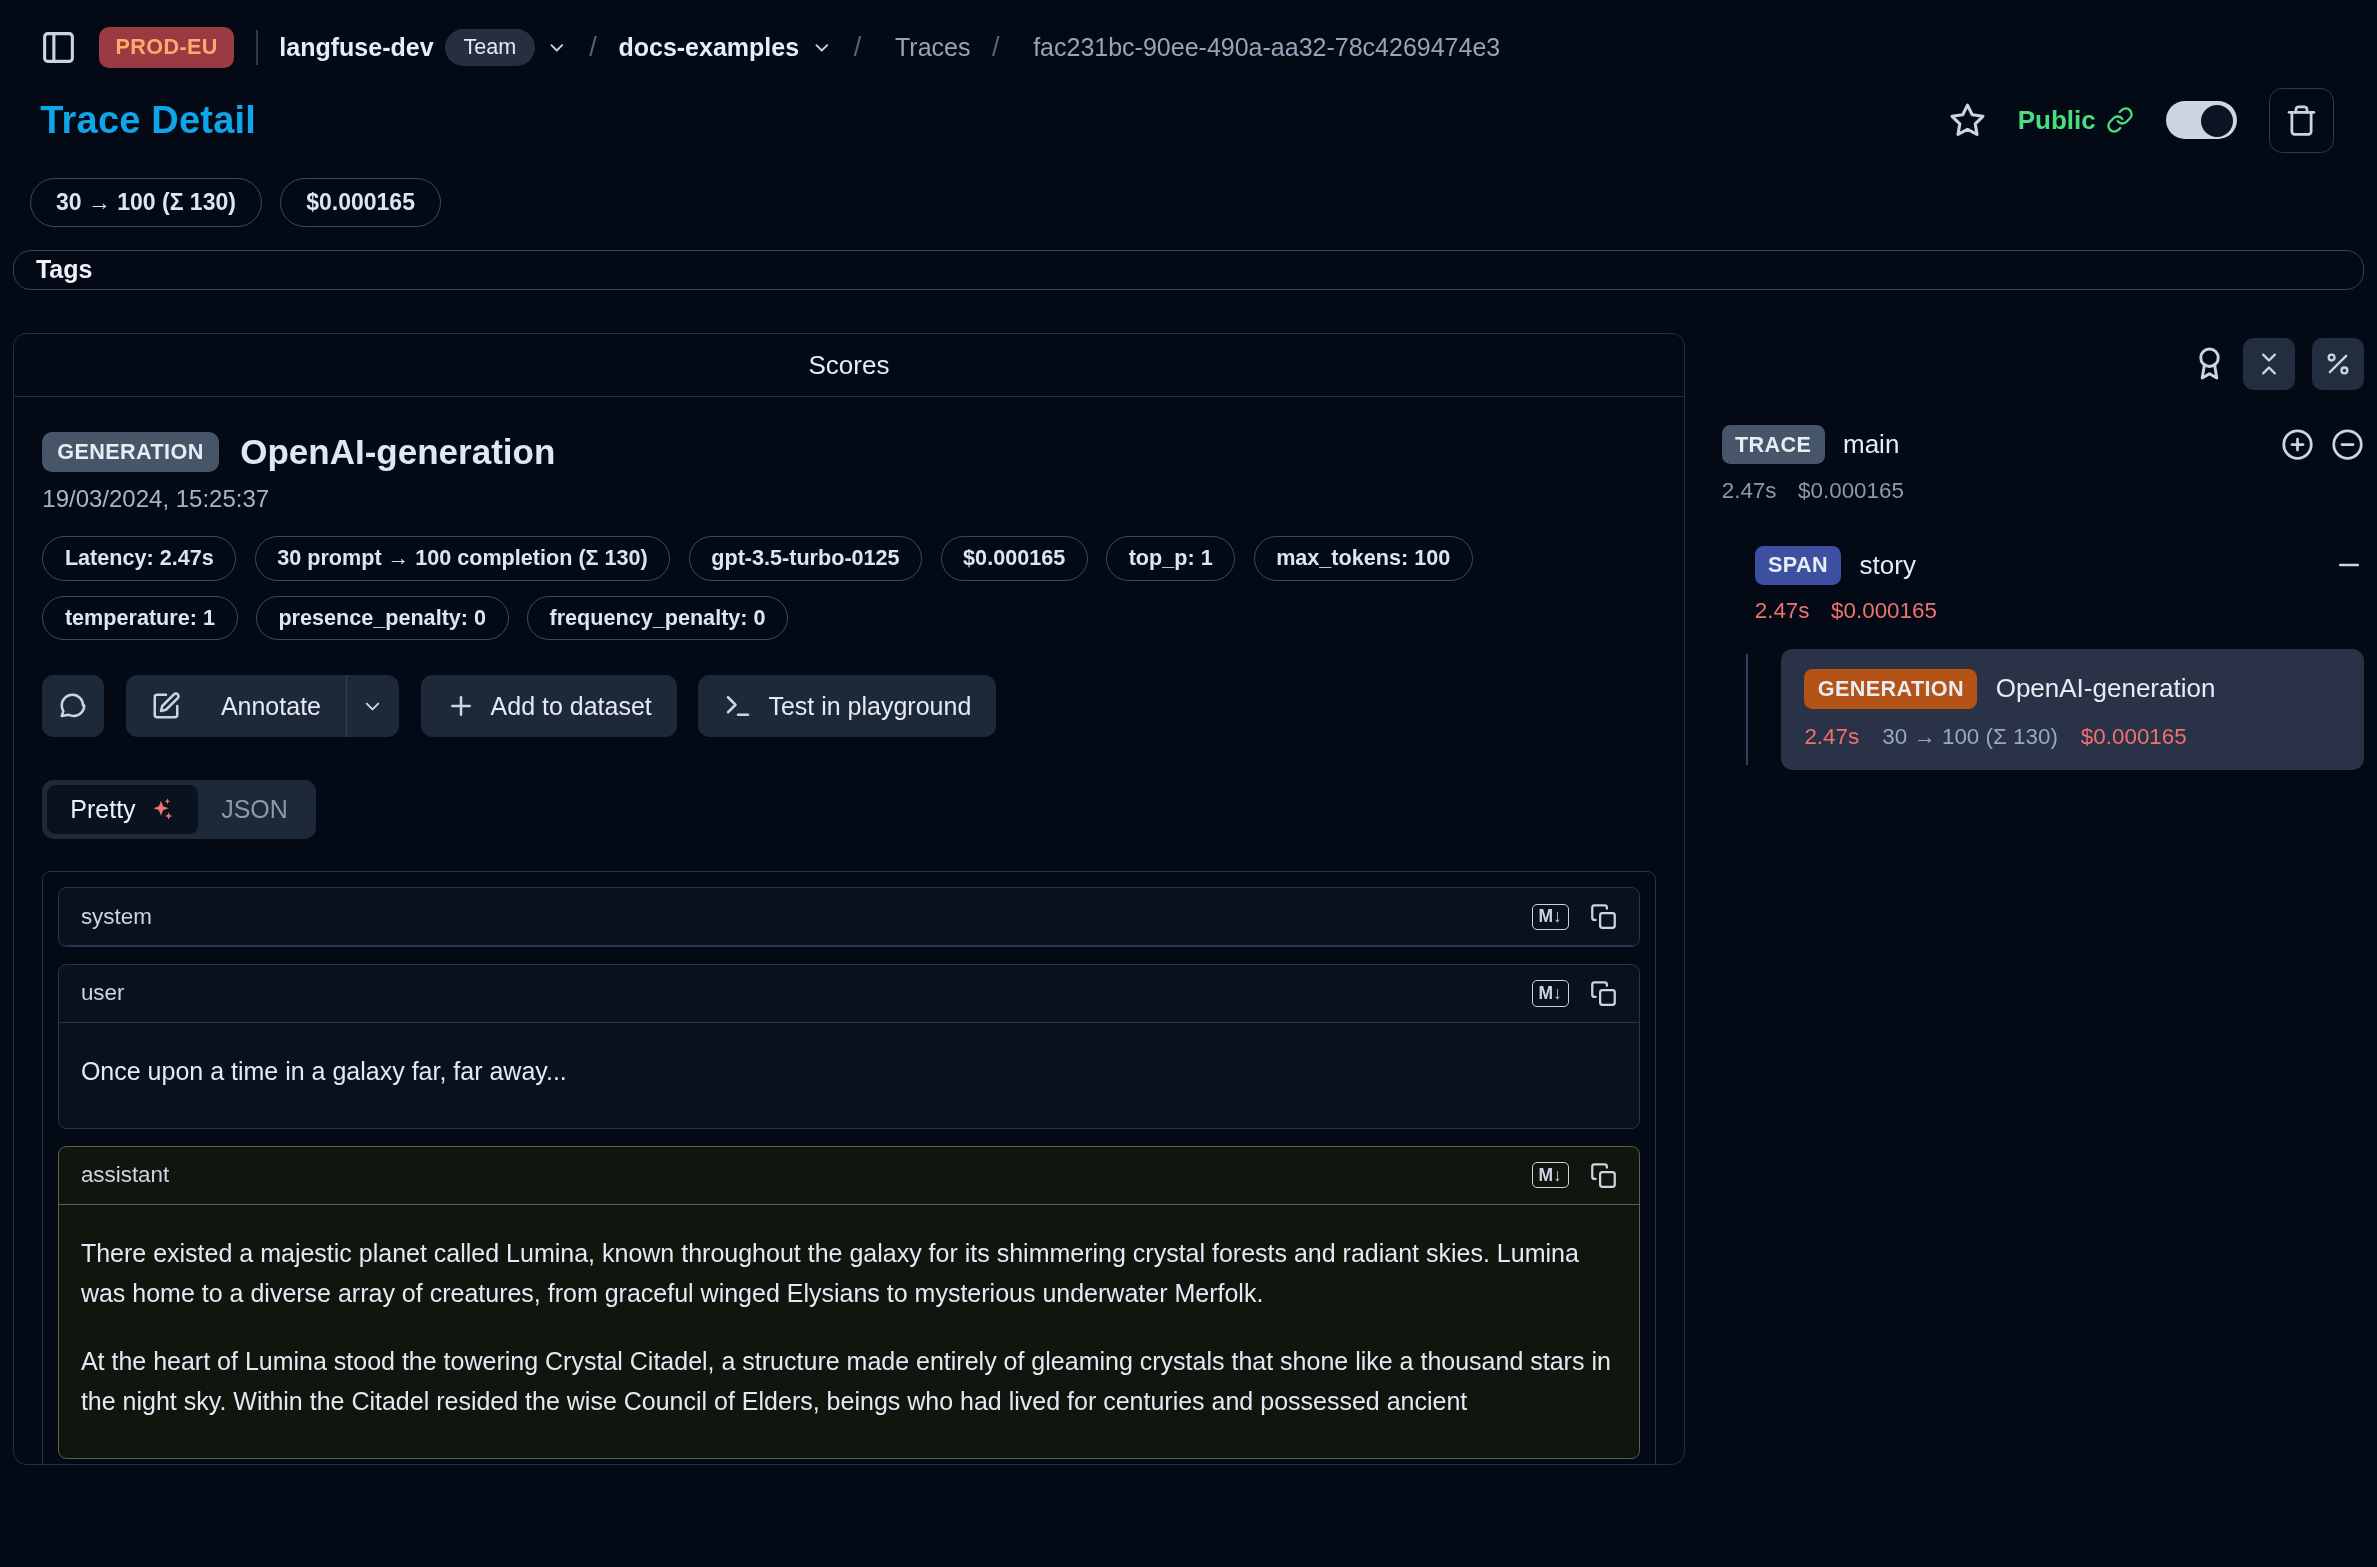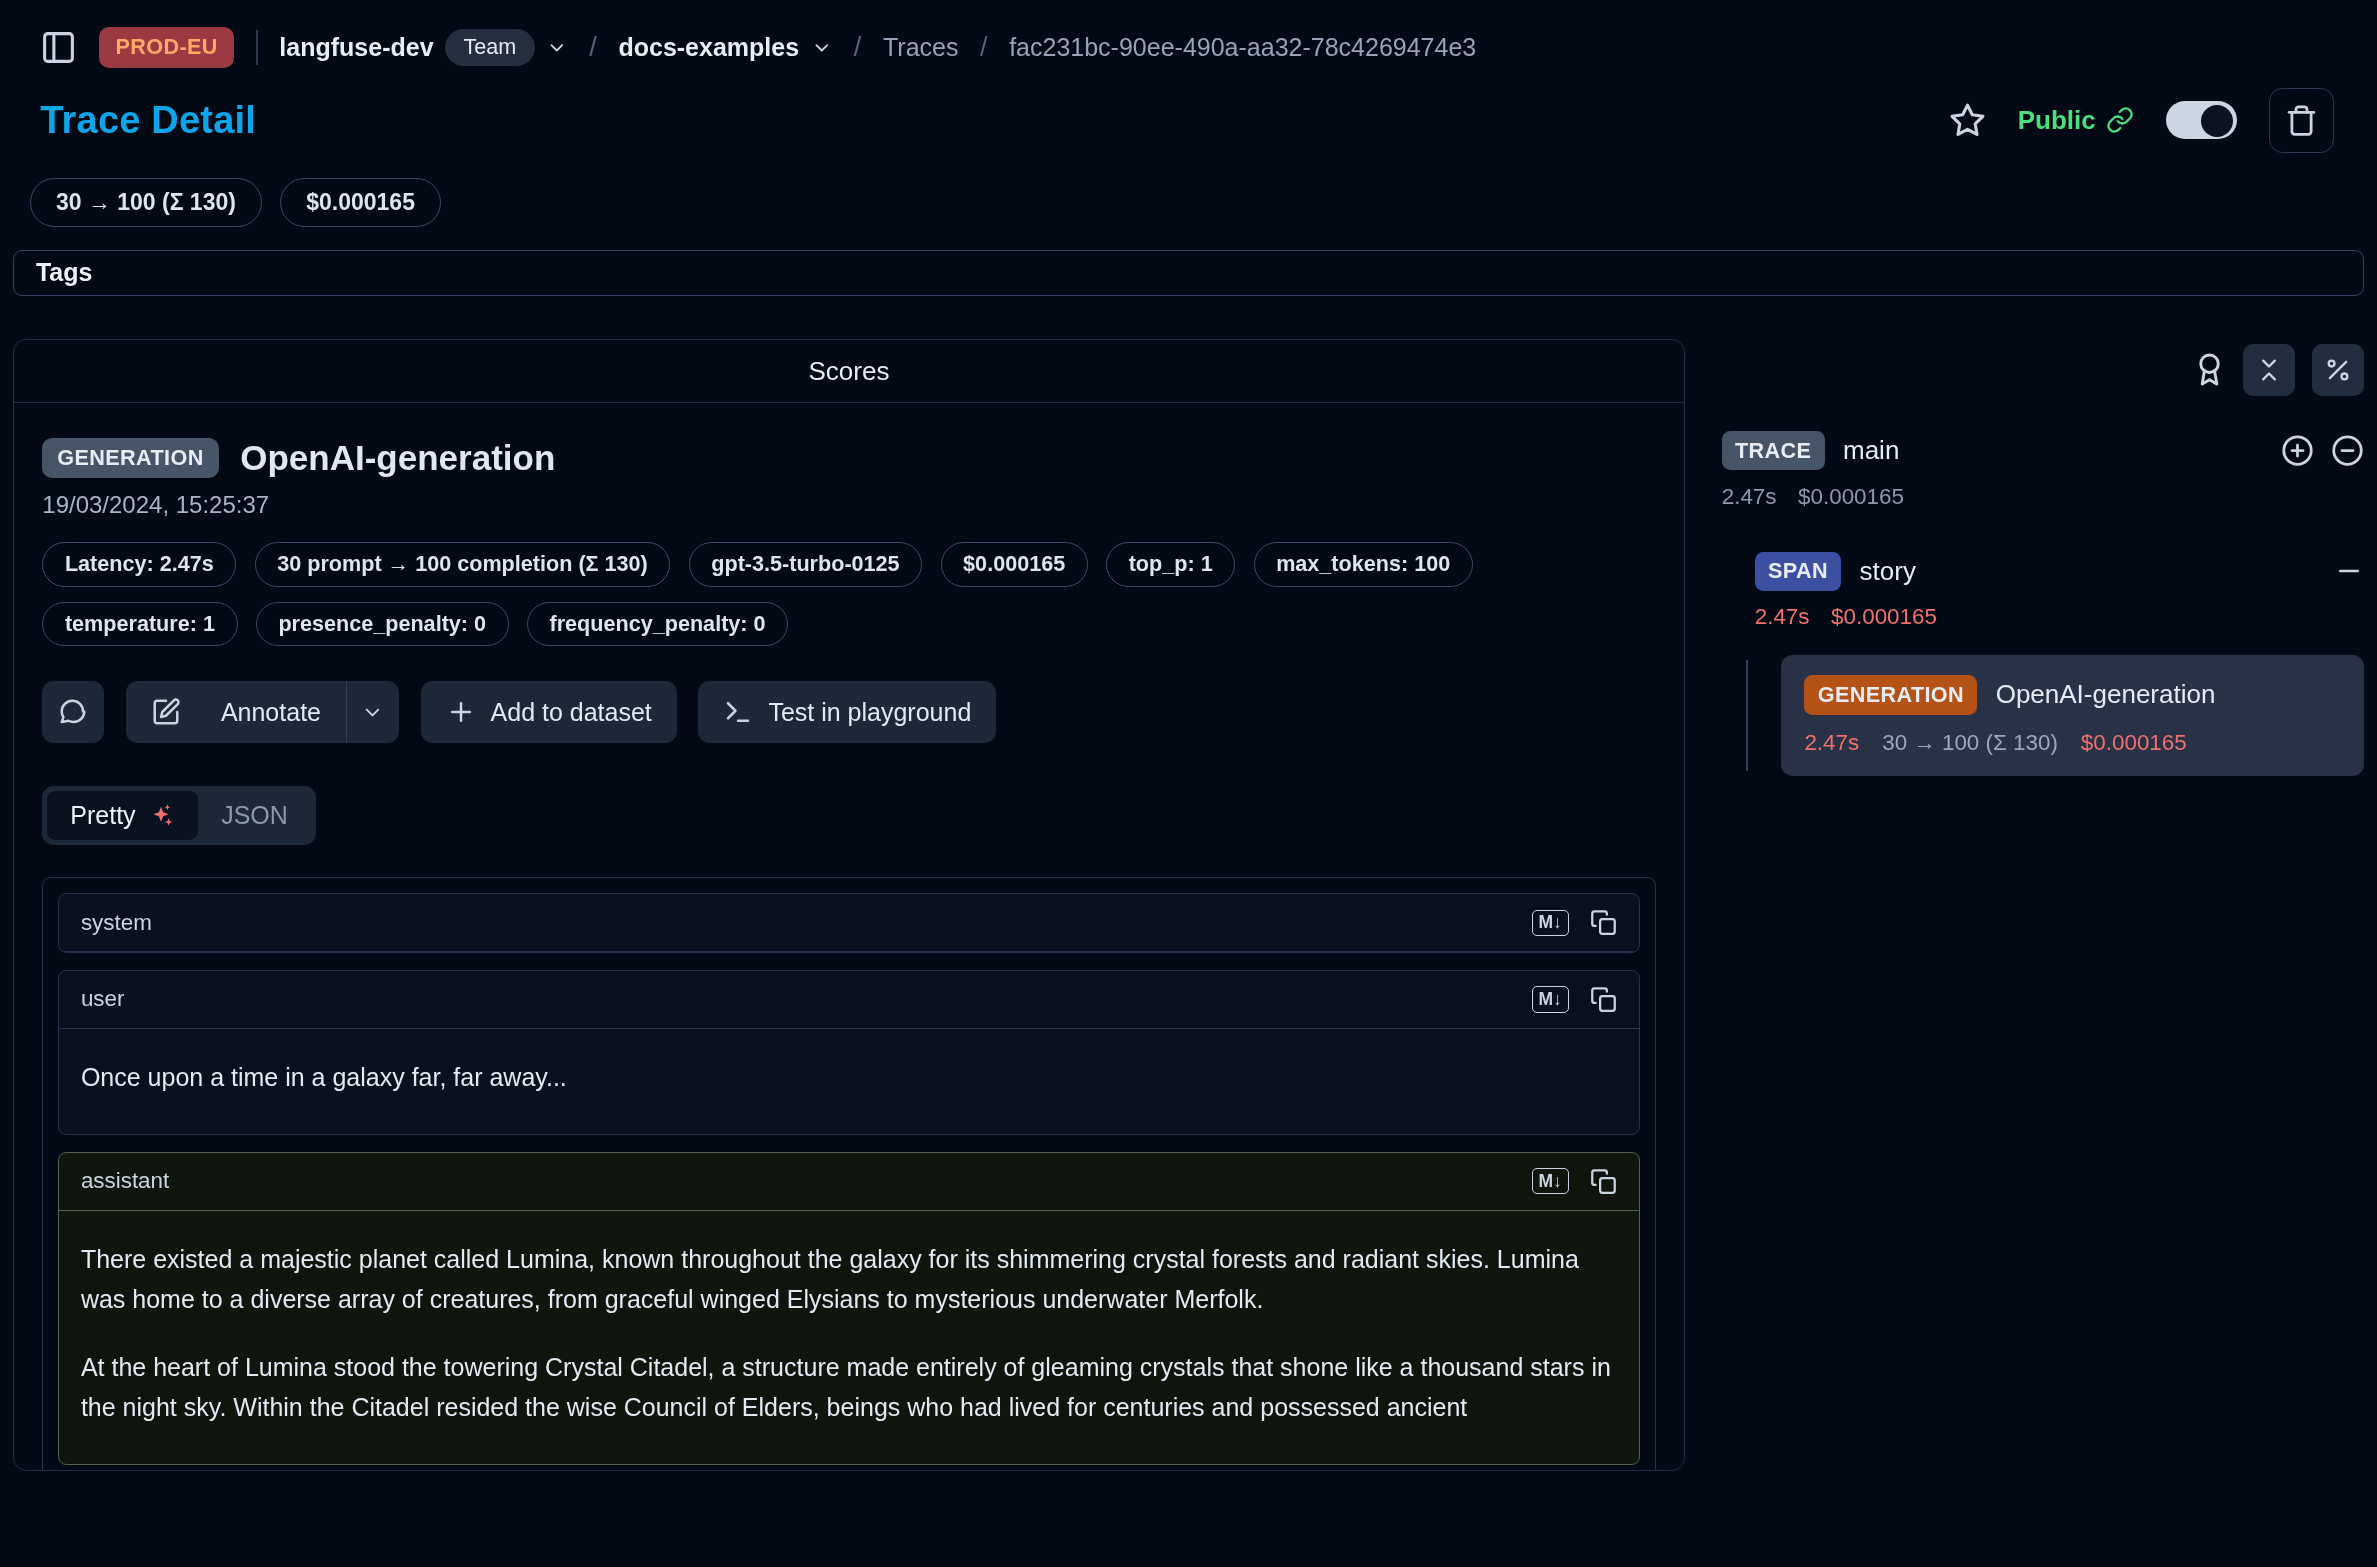--- a/index.html
+++ b/index.html
@@ -13,40 +13,40 @@
   svg { display:block; }
   .icon { stroke:#cbd5e1; stroke-width:2; fill:none; stroke-linecap:round; stroke-linejoin:round; }
 
   .page { padding:18.3px 13.3px 0 13.3px; }
 
   
   .breadcrumb { display:flex; align-items:center; gap:21.6px; padding-left:27px; height:58px; font-size:25px; }
   .env-badge { background:#9b3a42; color:#ffaa6b; font-weight:700; font-size:21.6px; padding:7.5px 16.6px; border-radius:10px; letter-spacing:0.4px; }
   .crumb-divider { width:1.7px; height:35px; background:#2c3a52; }
   .crumb-strong { color:#e8eef6; font-weight:600; }
-  .crumb-muted { color:#96a3b8; }
+  .crumb-muted { color:#96a3b8;margin-left:12px; }
   .team-pill { background:#262f3f; color:#e5eaf2; font-size:21.6px; padding:5.8px 18.3px; border-radius:830px; }
   .slash { color:#55657e; font-size:27px; }
   .crumb-group { display:flex; align-items:center; gap:11.6px; }
 
   
   .title-row { display:flex; align-items:center; justify-content:space-between; padding:11.6px 30px 0 27px; }
   h1 { font-size:38px; font-weight:700; color:#0ea5e9; letter-spacing:0.2px; }
   .title-actions { display:flex; align-items:center; gap:32px; }
   .public-group { display:flex; align-items:center; gap:10px; color:#4ade80; font-weight:700; font-size:26px; }
   .switch { width:71px; height:38px; background:#ccd6e3; border-radius:830px; position:relative; cursor:pointer; }
   .switch .knob { position:absolute; right:3.3px; top:3.3px; width:32px; height:32px; background:#0c1322; border-radius:50%; }
   .trash-btn { width:65px; height:65px; border:1.7px solid #2c3a55; border-radius:13.3px; background:transparent; display:flex; align-items:center; justify-content:center; cursor:pointer; }
 
   
   .summary-row { display:flex; gap:18.3px; padding:25px 0 0 16.6px; }
   .pill { border:1.7px solid #3a4a66; border-radius:830px; padding:10px 25px; font-size:23px; font-weight:600; color:#dde5f0; }
 
   
-  .tags-box { margin:23px 0 8px 0; border:1.7px solid #33425e; border-radius:9px; padding:13.3px 21.6px; height:46px; display:flex; align-items:center; }
+  .tags-box { margin:23px 0 8px 0; border:1.7px solid #33425e; border-radius:18px; padding:13.3px 21.6px; height:40px; display:flex; align-items:center; }
   .tags-box .label { font-size:25px; font-weight:700; color:#eef2f8; }
 
   
   .view-tabs-row { display:flex; justify-content:flex-end; gap:50px; margin-top:33px; border-bottom:1.7px solid #1e2a40; padding:0 8.3px; }
   .view-tab { display:flex; align-items:center; gap:11.6px; font-size:27px; color:#dbe4f0; padding:8.3px 5px 16.6px 5px; position:relative; cursor:pointer; }
   .view-tab.active::after { content:""; position:absolute; left:-11.6px; right:-11.6px; bottom:-1.7px; height:5.8px; background:#8295b3; border-radius:1.7px; }
 
   
   .main-row { display:flex; gap:37px; margin-top:43px; height:1132px; }
 

